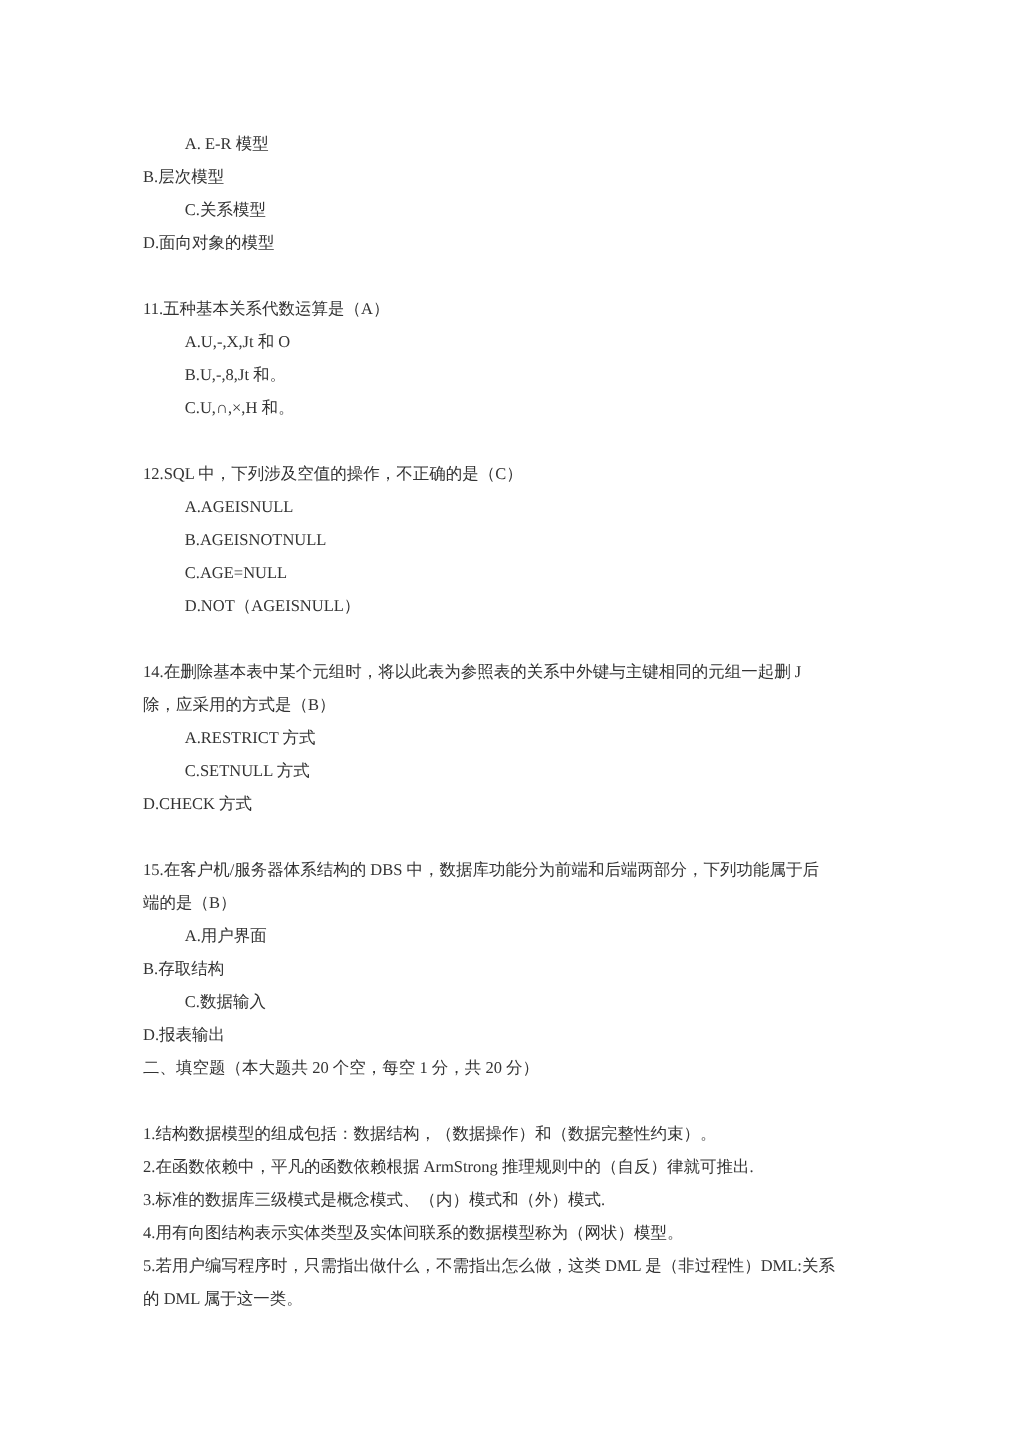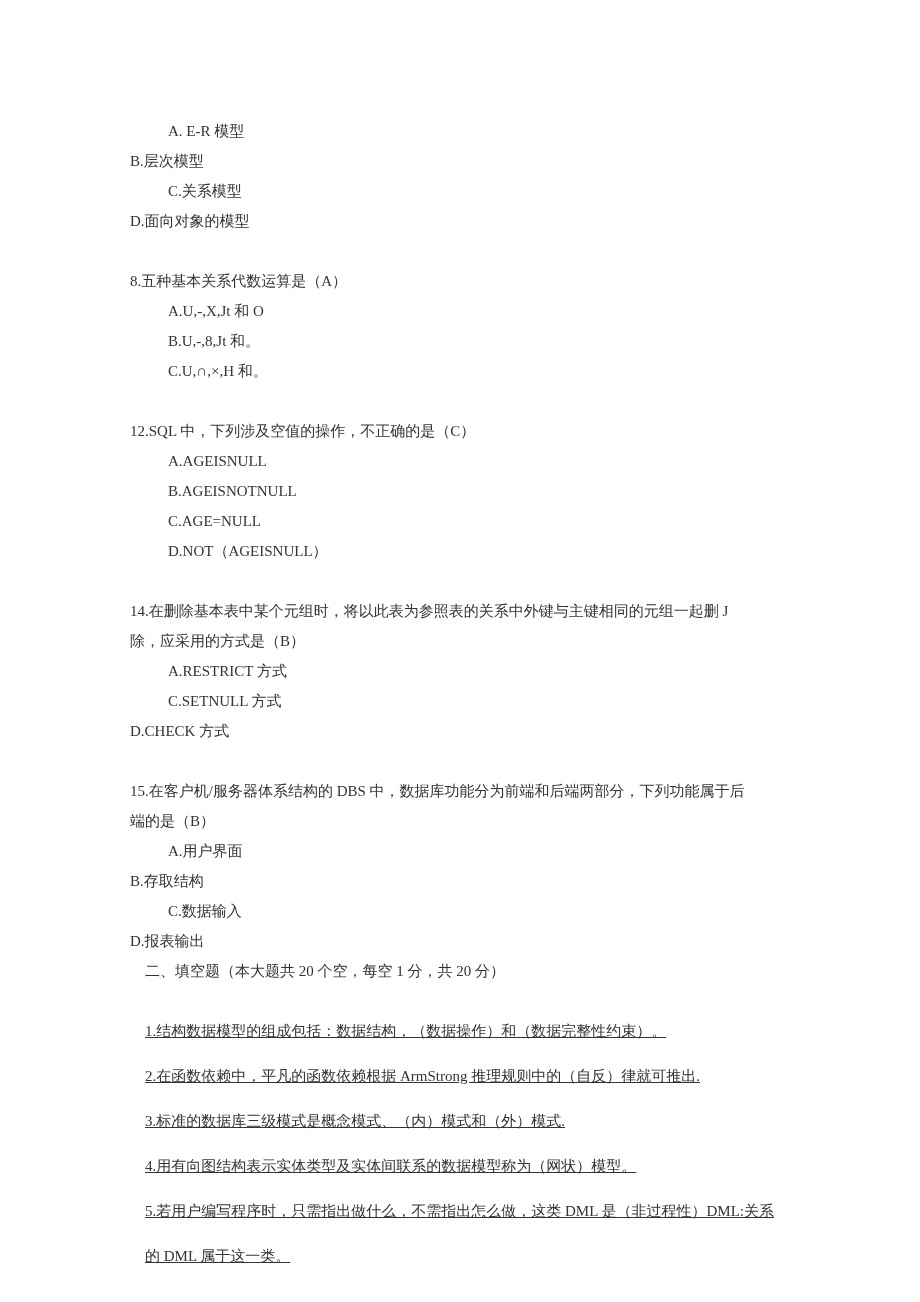--- a/index.html
+++ b/index.html
@@ -34,41 +34,40 @@
   .opt-list .option {
     padding-left: 38px;
   }
   .block {
     margin-bottom: 30px;
   }
   .block:last-child {
     margin-bottom: 0;
   }
   .fill-list p {
-    margin: 15px;
-    text-decoration: underline;
+    margin: 0;
   }
   p { margin: 0; }
 </style>
 </head>
 <body>
 
 <div class="page">
 
   <div class="block">
     <div class="options-2col">
       <div class="option opt-pad">A. E-R 模型</div>
       <div class="option">B.层次模型</div>
       <div class="option opt-pad">C.关系模型</div>
       <div class="option">D.面向对象的模型</div>
     </div>
   </div>
 
   <div class="block">
-    <p class="q-stem">8.五种基本关系代数运算是（A）</p>
+    <p class="q-stem">11.五种基本关系代数运算是（A）</p>
     <div class="opt-list">
       <p class="option">A.U,-,X,Jt 和 O</p>
       <p class="option">B.U,-,8,Jt 和。</p>
       <p class="option">C.U,∩,×,H 和。</p>
     </div>
   </div>
 
   <div class="block">
     <p class="q-stem">12.SQL 中，下列涉及空值的操作，不正确的是（C）</p>
     <div class="opt-list">
@@ -96,21 +95,21 @@
     <p class="q-stem">15.在客户机/服务器体系结构的 DBS 中，数据库功能分为前端和后端两部分，下列功能属于后</p>
     <p class="q-stem">端的是（B）</p>
     <div class="options-2col">
       <div class="option opt-pad" style="width:58%;">A.用户界面</div>
       <div class="option" style="width:42%;">B.存取结构</div>
       <div class="option opt-pad" style="width:58%;">C.数据输入</div>
       <div class="option" style="width:42%;">D.报表输出</div>
     </div>
   </div>
 
-  <p style="margin-bottom:30px;margin-left:15px;">二、填空题（本大题共 20 个空，每空 1 分，共 20 分）</p>
+  <p style="margin-bottom:30px;">二、填空题（本大题共 20 个空，每空 1 分，共 20 分）</p>
 
   <div class="fill-list">
     <p>1.结构数据模型的组成包括：数据结构，（数据操作）和（数据完整性约束）。</p>
     <p>2.在函数依赖中，平凡的函数依赖根据 ArmStrong 推理规则中的（自反）律就可推出.</p>
     <p>3.标准的数据库三级模式是概念模式、（内）模式和（外）模式.</p>
     <p>4.用有向图结构表示实体类型及实体间联系的数据模型称为（网状）模型。</p>
     <p>5.若用户编写程序时，只需指出做什么，不需指出怎么做，这类 DML 是（非过程性）DML:关系</p>
     <p>的 DML 属于这一类。</p>
   </div>
 

